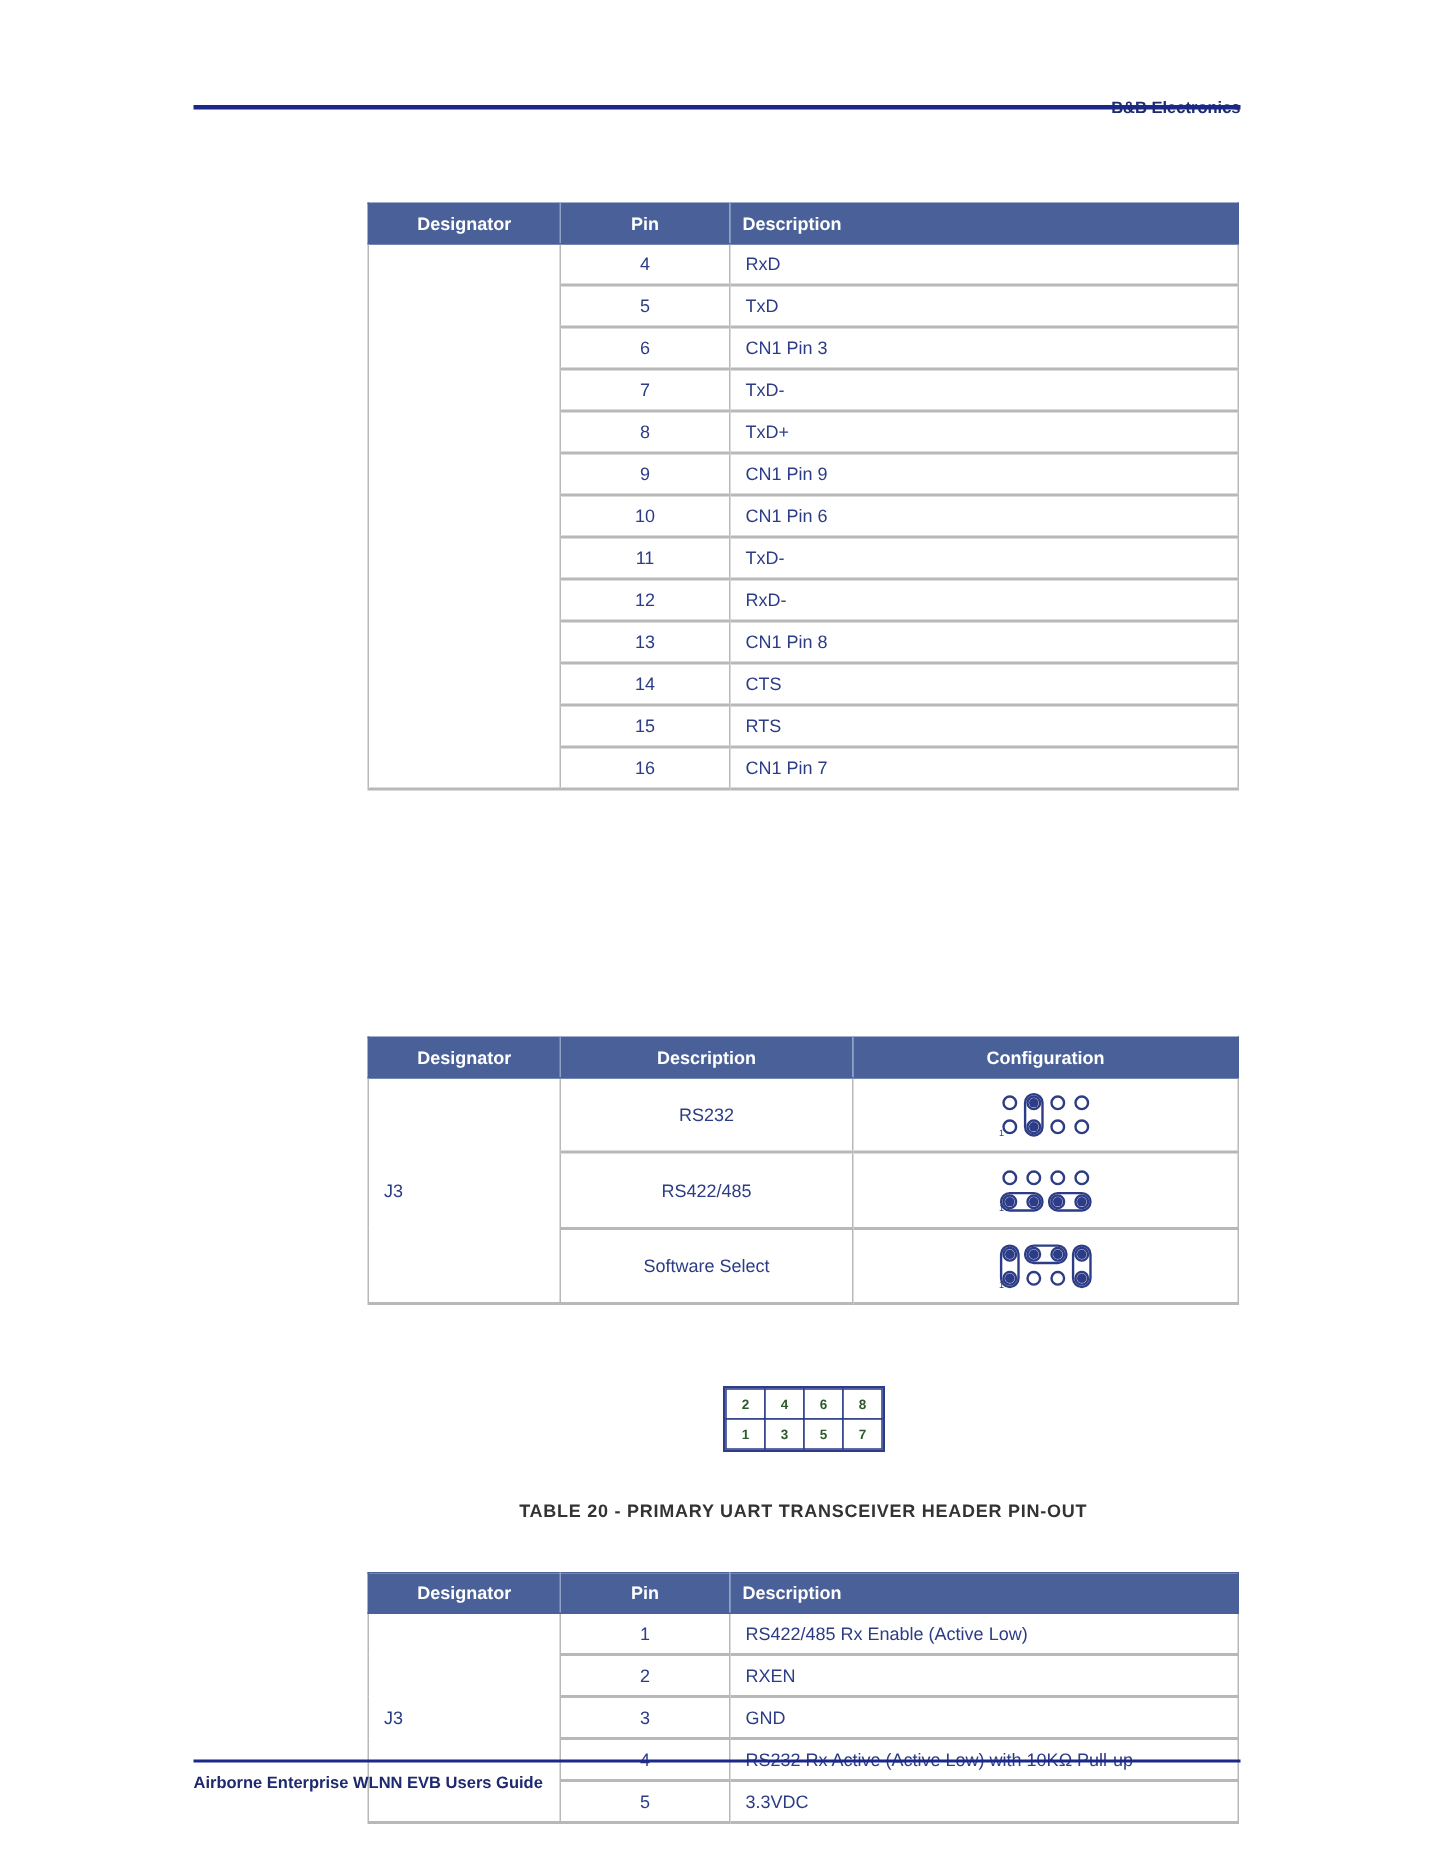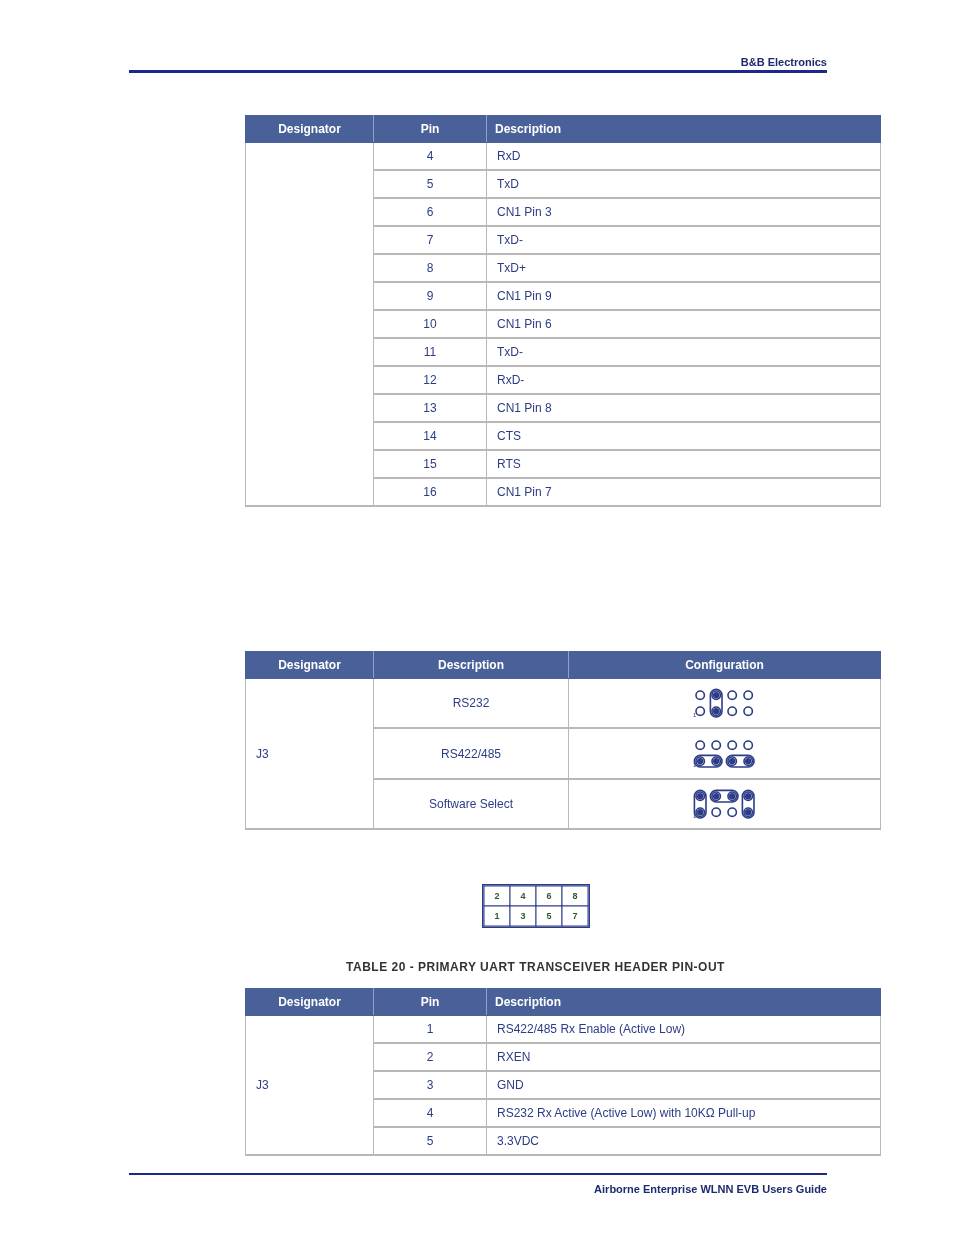--- a/index.html
+++ b/index.html
@@ -17,36 +17,37 @@
   html,body{margin:0;padding:0;background:#ffffff;}
   body{
     width:var(--page-w);
     height:var(--page-h);
     font-family:"Segoe UI",Tahoma,Arial,sans-serif;
     color:var(--ink);
     position:relative;
     box-sizing:border-box;
   }
   .header{
-    position:absolute;left:129px;right:127px;top:56px;
+    position:absolute;left:129px;right:127px;top:66px;
     text-align:right;font-size:11px;font-weight:700;color:var(--ink-strong);
   }
   .header-rule{
     position:absolute;left:129px;right:127px;top:70px;
     border-top:3px solid var(--footer-bar);
   }
   .content{
     position:absolute;left:245px;right:127px;top:115px;
     width:581px; 
   }
 
   
   table.ds{
-    width:636px;border-collapse:collapse;font-size:12px;
+    width:581px;border-collapse:collapse;font-size:12px;
     border:1px solid var(--rule);
+    margin-top:20px;
   }
   table.ds th{
     background:var(--hdr-bg);color:var(--hdr-fg);
     font-weight:700;padding:6px 8px;border:1px solid var(--hdr-bg);
     text-align:center;
   }
   table.ds th:not(:last-child){border-right:1px solid #8ea0c7;}
   table.ds td{
     color:var(--ink);padding:6px 10px;
     border-left:1px solid var(--rule);
@@ -68,21 +69,21 @@
 
   
   .jumper-svg, .hdr-svg{display:block;margin:0 auto;}
 
   .footer-rule{
     position:absolute;left:129px;right:127px;bottom:60px;
     border-top:2px solid var(--footer-bar);
   }
   .footer{
     position:absolute;left:129px;right:127px;bottom:40px;
-    text-align:right;font-size:11px;font-weight:700;color:var(--ink-strong);
+    text-align:left;font-size:11px;font-weight:700;color:var(--ink-strong);
   }
 </style>
 </head>
 <body>
 
 <div class="header">B&amp;B Electronics</div>
 <div class="header-rule"></div>
 
 <div class="content">
 

